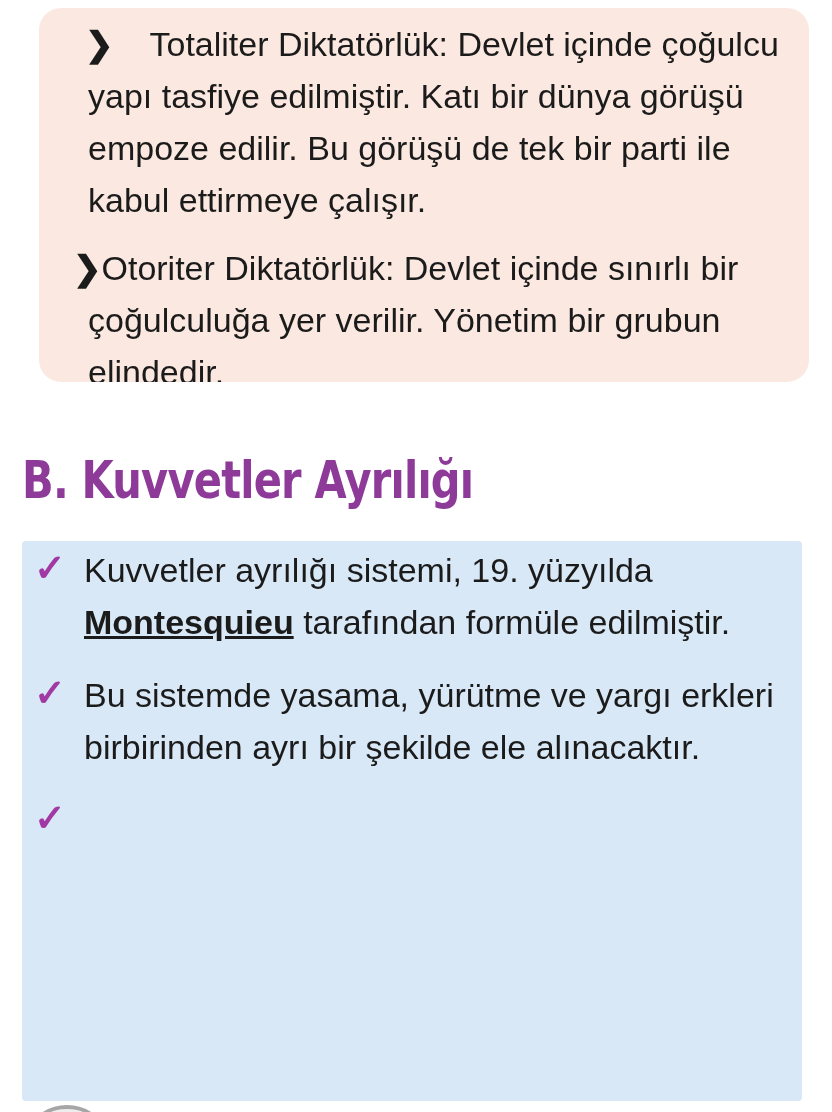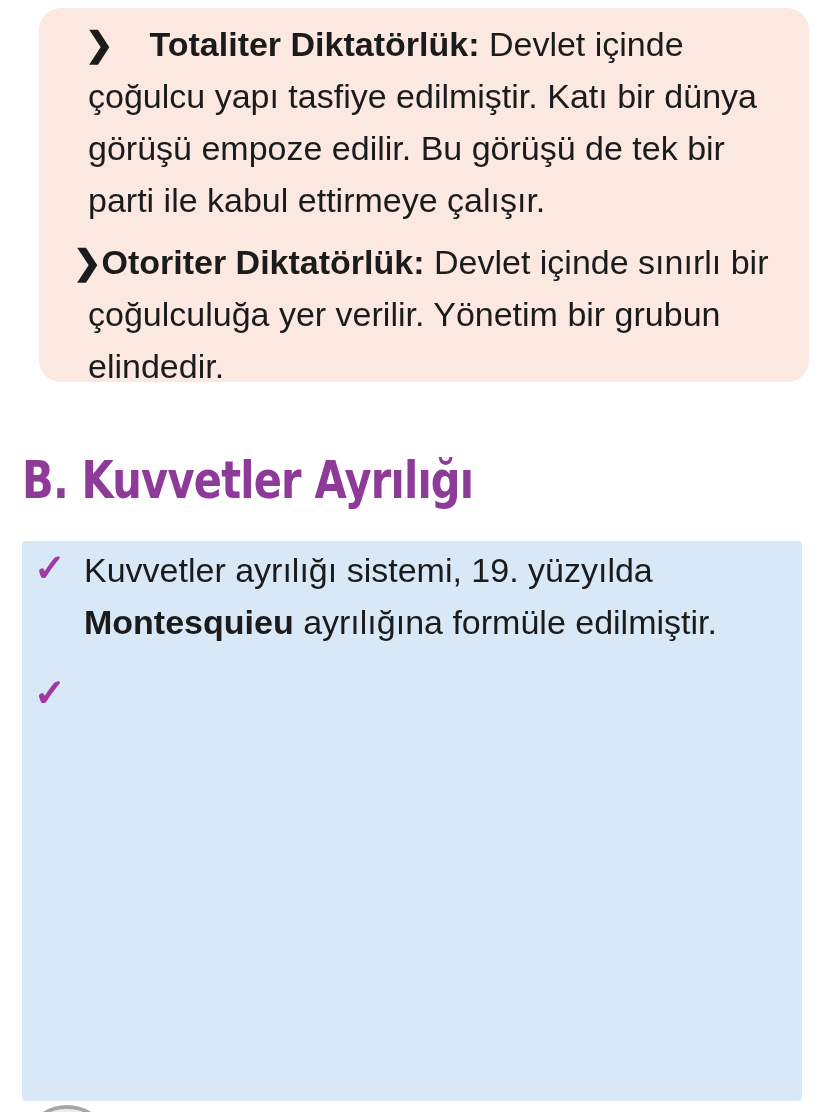--- a/index.html
+++ b/index.html
@@ -28,33 +28,33 @@
     border-radius: 22px;
     padding: 10px 9px 0 49px;
     font-size: 34px;
     line-height: 52px;
     overflow: hidden;
   }
   .d-item {
     margin: 0;
   }
   .d-item + .d-item {
-    margin-top: 10px;
+    margin-top: 16px;
     text-indent: -15px;
   }
   .d-marker {
     font-weight: bold;
     color: #1b1b1b;
   }
   .d-marker.gap {
     margin-right: 36px;
     margin-left: -3px;
   }
   .d-title {
-    font-weight: bold;
+    font-weight: normal;
   }
 
   
   .section-heading {
     position: absolute;
     left: 22px;
     top: 450px;
     margin: 0;
     font-family: "DejaVu Sans", sans-serif;
     font-weight: bold;
@@ -92,20 +92,21 @@
   .check {
     position: absolute;
     left: -50px;
     top: -2px;
     font-size: 38px;
     font-weight: bold;
     color: #a139a4;
   }
   .b-bold {
     font-weight: bold;
+    text-decoration: underline;
   }
 
   
   .cut-circle {
     position: absolute;
     left: 34px;
     top: 1105px;
     width: 66px;
     height: 44px;
     border-radius: 50%;
@@ -122,18 +123,18 @@
     <span>Devlet içinde çoğulcu yapı tasfiye edilmiştir. Katı bir dünya görüşü empoze edilir. Bu görüşü de tek bir parti ile kabul ettirmeye çalışır.</span></p>
   <p class="d-item"><span class="d-marker">❯</span><span class="d-title">Otoriter Diktatörlük:</span>
     <span>Devlet içinde sınırlı bir çoğulculuğa yer verilir. Yönetim bir grubun elindedir.</span></p>
 </div>
 
 <h2 class="section-heading">B. Kuvvetler Ayrılığı</h2>
 
 <div class="blue-box">
   <p class="b-item"><span class="check">✓</span><span>Kuvvetler ayrılığı sistemi, 19. yüzyılda</span>
     <span class="b-bold">Montesquieu</span>
-    <span>ayrılığına formüle edilmiştir.</span></p>
-  <p class="b-item"><span class="check">✓</span></p>
+    <span>tarafından formüle edilmiştir.</span></p>
+  <p class="b-item"><span class="check">✓</span><span>Bu sistemde yasama, yürütme ve yargı erkleri birbirinden ayrı bir şekilde ele alınacaktır.</span></p>
   <p class="b-item"><span class="check">✓</span></p>
 </div>
 
 <div class="cut-circle"></div>
 
 </body></html>

